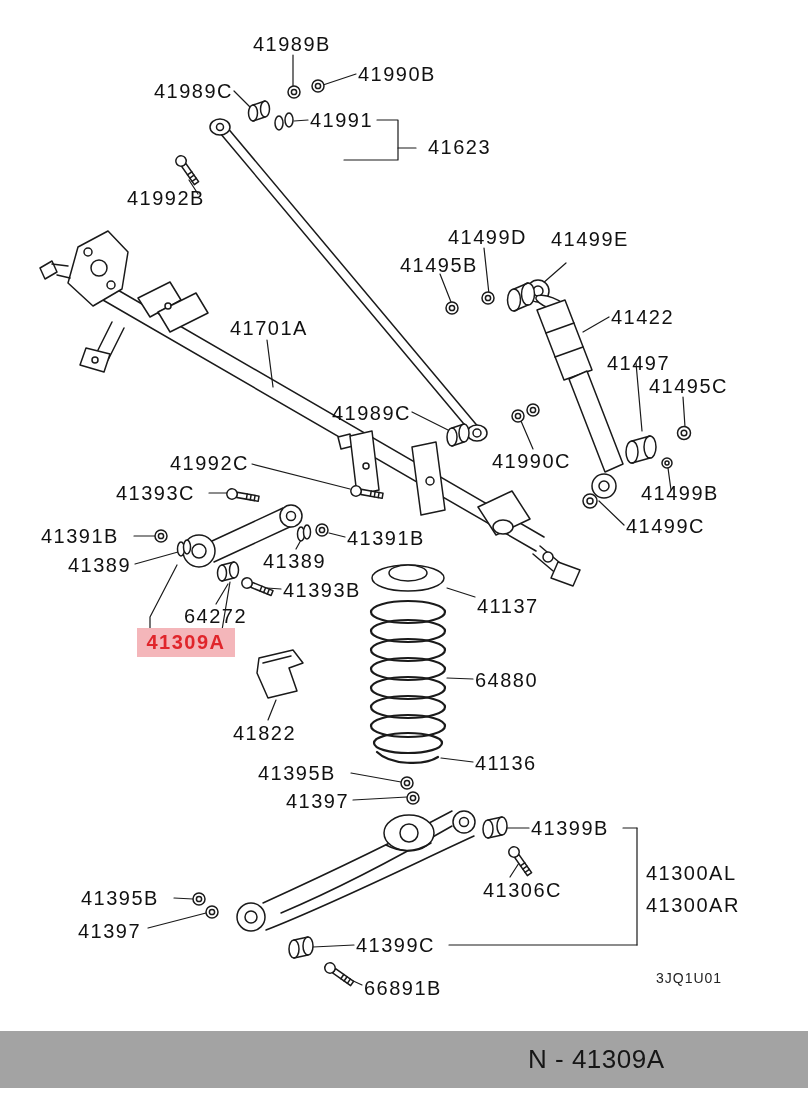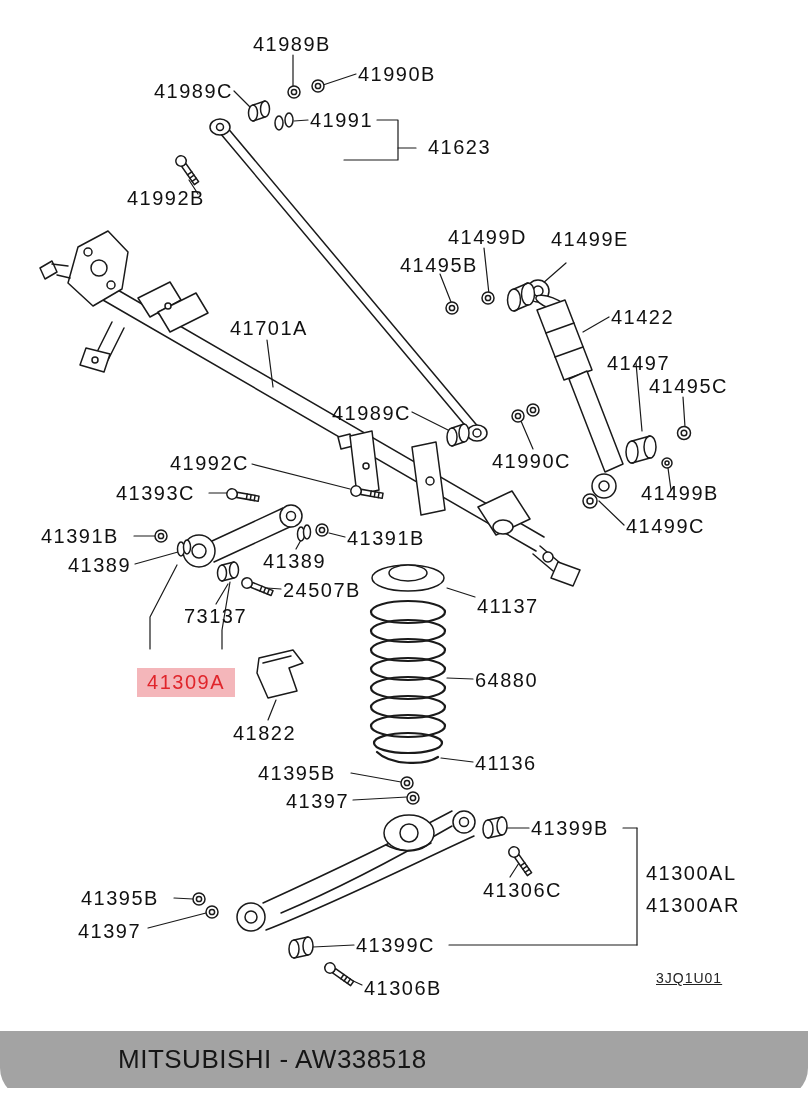--- a/index.html
+++ b/index.html
@@ -1,24 +1,24 @@
 <!DOCTYPE html>
 <html><head>
 <meta charset="utf-8">
 <style>
   * { margin:0; padding:0; box-sizing:border-box; }
   html,body { background:#ffffff; font-family:"Liberation Sans", sans-serif; }
-  .page { position:relative; width:808px; height:1099px; background:#ffffff; overflow:hidden;border-radius:31px; }
+  .page { position:relative; width:808px; height:1099px; background:#ffffff; overflow:hidden; }
   .diagram-svg { position:absolute; left:0; top:0; }
   .lbl { position:absolute; font-size:20px; line-height:22px; letter-spacing:1.5px;
          color:#111; white-space:nowrap; }
-  .hl  { position:absolute; left:137px; top:668px; width:98px; height:29px;
+  .hl  { position:absolute; left:137px; top:628px; width:98px; height:29px;
          background:#f4b6ba; color:#e0252b; display:flex; align-items:center;
-         justify-content:center; font-size:20px; letter-spacing:1.5px; }
-  .code { position:absolute; left:656px; top:970px; font-size:14px; letter-spacing:1px; color:#222;text-decoration:underline; }
+         justify-content:center; font-size:20px; letter-spacing:1.5px;font-weight:bold; }
+  .code { position:absolute; left:656px; top:970px; font-size:14px; letter-spacing:1px; color:#222; }
   .footer { position:absolute; left:0; top:1031px; width:808px; height:57px; background:#a3a3a3; }
   .footer span { position:absolute; top:13px; font-size:26px; letter-spacing:0.5px; color:#161616; }
   .f-left { left:118px; }
   .f-right { left:528px; }
 </style>
 </head>
 <body>
 
 <div class="page">
 
@@ -262,38 +262,38 @@
   <div class="lbl" style="left:332px;top:402px">41989C</div>
   <div class="lbl" style="left:492px;top:450px">41990C</div>
   <div class="lbl" style="left:170px;top:452px">41992C</div>
   <div class="lbl" style="left:116px;top:482px">41393C</div>
   <div class="lbl" style="left:641px;top:482px">41499B</div>
   <div class="lbl" style="left:626px;top:515px">41499C</div>
   <div class="lbl" style="left:41px;top:525px">41391B</div>
   <div class="lbl" style="left:347px;top:527px">41391B</div>
   <div class="lbl" style="left:68px;top:554px">41389</div>
   <div class="lbl" style="left:263px;top:550px">41389</div>
-  <div class="lbl" style="left:283px;top:579px">24507B</div>
+  <div class="lbl" style="left:283px;top:579px">41393B</div>
   <div class="lbl" style="left:477px;top:595px">41137</div>
-  <div class="lbl" style="left:184px;top:605px">73137</div>
+  <div class="lbl" style="left:184px;top:605px">64272</div>
   <div class="lbl" style="left:475px;top:669px">64880</div>
   <div class="lbl" style="left:233px;top:722px">41822</div>
   <div class="lbl" style="left:475px;top:752px">41136</div>
   <div class="lbl" style="left:258px;top:762px">41395B</div>
   <div class="lbl" style="left:286px;top:790px">41397</div>
   <div class="lbl" style="left:531px;top:817px">41399B</div>
   <div class="lbl" style="left:646px;top:862px">41300AL</div>
   <div class="lbl" style="left:646px;top:894px">41300AR</div>
   <div class="lbl" style="left:483px;top:879px">41306C</div>
   <div class="lbl" style="left:81px;top:887px">41395B</div>
   <div class="lbl" style="left:78px;top:920px">41397</div>
   <div class="lbl" style="left:356px;top:934px">41399C</div>
-  <div class="lbl" style="left:364px;top:977px">41306B</div>
+  <div class="lbl" style="left:364px;top:977px">66891B</div>
 
   <div class="hl">41309A</div>
 
   <div class="code">3JQ1U01</div>
 
   <div class="footer">
-    <span class="f-left">MITSUBISHI - AW338518</span>
+    <span class="f-right">N - 41309A</span>
   </div>
 
 </div>
 
 </body></html>

